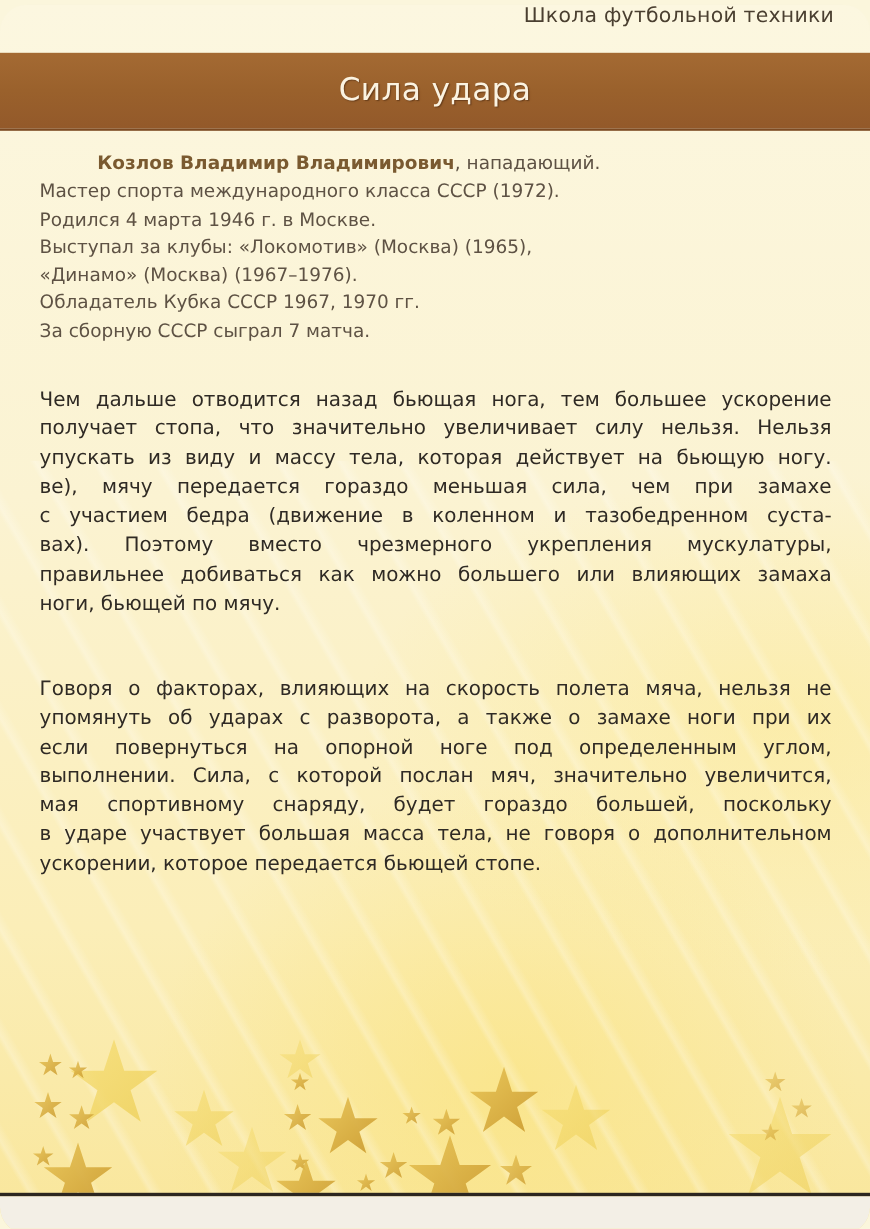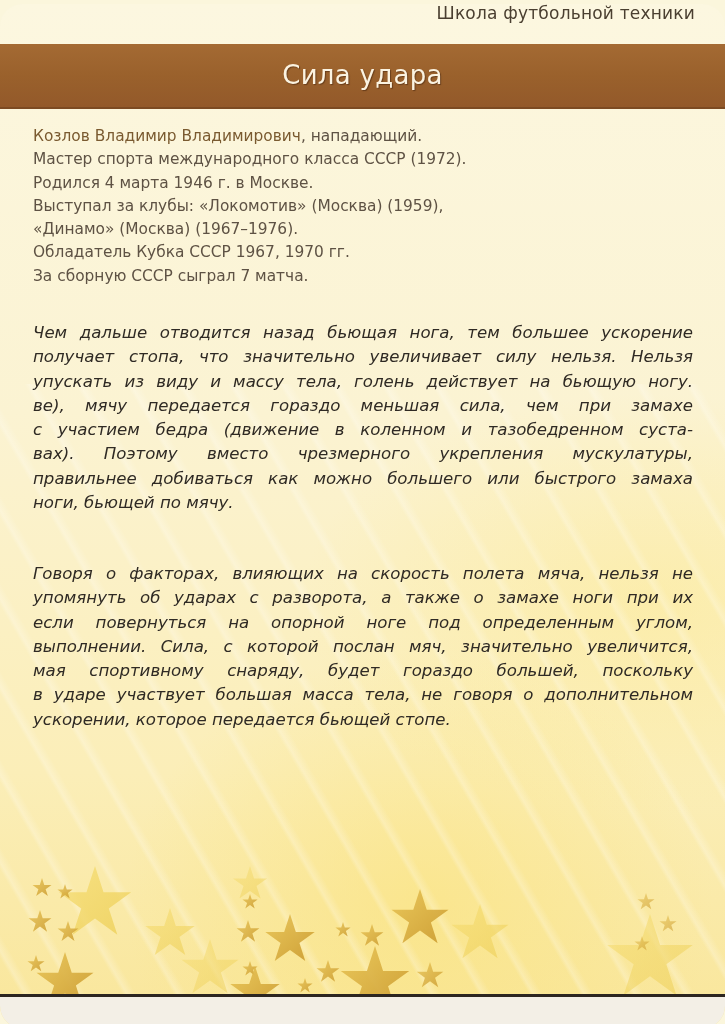--- a/index.html
+++ b/index.html
@@ -38,27 +38,27 @@
     .banner-title {
       position: absolute; left: 0; right: 0; top: 56px; text-align: center;
       color: #fbf3e1; font-size: 26px; letter-spacing: 0.3px;
       text-shadow: 1px 1px 1px rgba(60,30,10,0.5);
     }
     .bio {
       position: absolute; left: 33px; top: 121px; width: 520px;
       font-size: 15.4px; line-height: 23.3px; color: #5e5244;
     }
     .bio .line { display: block; white-space: nowrap; }
-    .bio .name { font-weight: normal; color: #7a5a30; }
+    .bio .name { font-weight: bold; color: #7a5a30; margin-left: 48px; }
     .article {
       position: absolute; left: 33px; width: 660px;
       font-size: 16.6px; line-height: 24.3px; color: #2f2a24;
       text-align: justify;
     }
-    .article .line { display: block; white-space: nowrap; text-align-last: justify; font-style: italic; }
+    .article .line { display: block; white-space: nowrap; text-align-last: justify; }
     .article .line.last { text-align-last: left; }
     .p1 { top: 317px; }
     .p2 { top: 558px; }
     .stars { position: absolute; left: 0; top: 860px; width: 725px; height: 130px; }
     .bottom-rule {
       position: absolute; left: 0; top: 990px; width: 725px; height: 3px;
       background: #2c2620;
     }
     .bottom-strip {
       position: absolute; left: 0; top: 993px; width: 725px; height: 31px;
@@ -73,34 +73,34 @@
 
   <div class="header-title">Школа футбольной техники</div>
 
   <div class="banner"></div>
   <div class="banner-title">Сила удара</div>
 
   <div class="bio">
     <span class="line"><span class="name">Козлов Владимир Владимирович</span><span>, нападающий.</span></span>
     <span class="line">Мастер спорта международного класса СССР (1972).</span>
     <span class="line">Родился 4 марта 1946 г. в Москве.</span>
-    <span class="line">Выступал за клубы: «Локомотив» (Москва) (1959),</span>
+    <span class="line">Выступал за клубы: «Локомотив» (Москва) (1965),</span>
     <span class="line">«Динамо» (Москва) (1967–1976).</span>
     <span class="line">Обладатель Кубка СССР 1967, 1970 гг.</span>
     <span class="line">За сборную СССР сыграл 7 матча.</span>
   </div>
 
   <div class="article p1">
     <span class="line">Чем дальше отводится назад бьющая нога, тем большее ускорение</span>
     <span class="line">получает стопа, что значительно увеличивает силу нельзя. Нельзя</span>
-    <span class="line">упускать из виду и массу тела, голень действует на бьющую ногу.</span>
+    <span class="line">упускать из виду и массу тела, которая действует на бьющую ногу.</span>
     <span class="line">ве), мячу передается гораздо меньшая сила, чем при замахе</span>
     <span class="line">с участием бедра (движение в коленном и тазобедренном суста-</span>
     <span class="line">вах). Поэтому вместо чрезмерного укрепления мускулатуры,</span>
-    <span class="line">правильнее добиваться как можно большего или быстрого замаха</span>
+    <span class="line">правильнее добиваться как можно большего или влияющих замаха</span>
     <span class="line last">ноги, бьющей по мячу.</span>
   </div>
 
   <div class="article p2">
     <span class="line">Говоря о факторах, влияющих на скорость полета мяча, нельзя не</span>
     <span class="line">упомянуть об ударах с разворота, а также о замахе ноги при их</span>
     <span class="line">если повернуться на опорной ноге под определенным углом,</span>
     <span class="line">выполнении. Сила, с которой послан мяч, значительно увеличится,</span>
     <span class="line">мая спортивному снаряду, будет гораздо большей, поскольку</span>
     <span class="line">в ударе участвует большая масса тела, не говоря о дополнительном</span>

